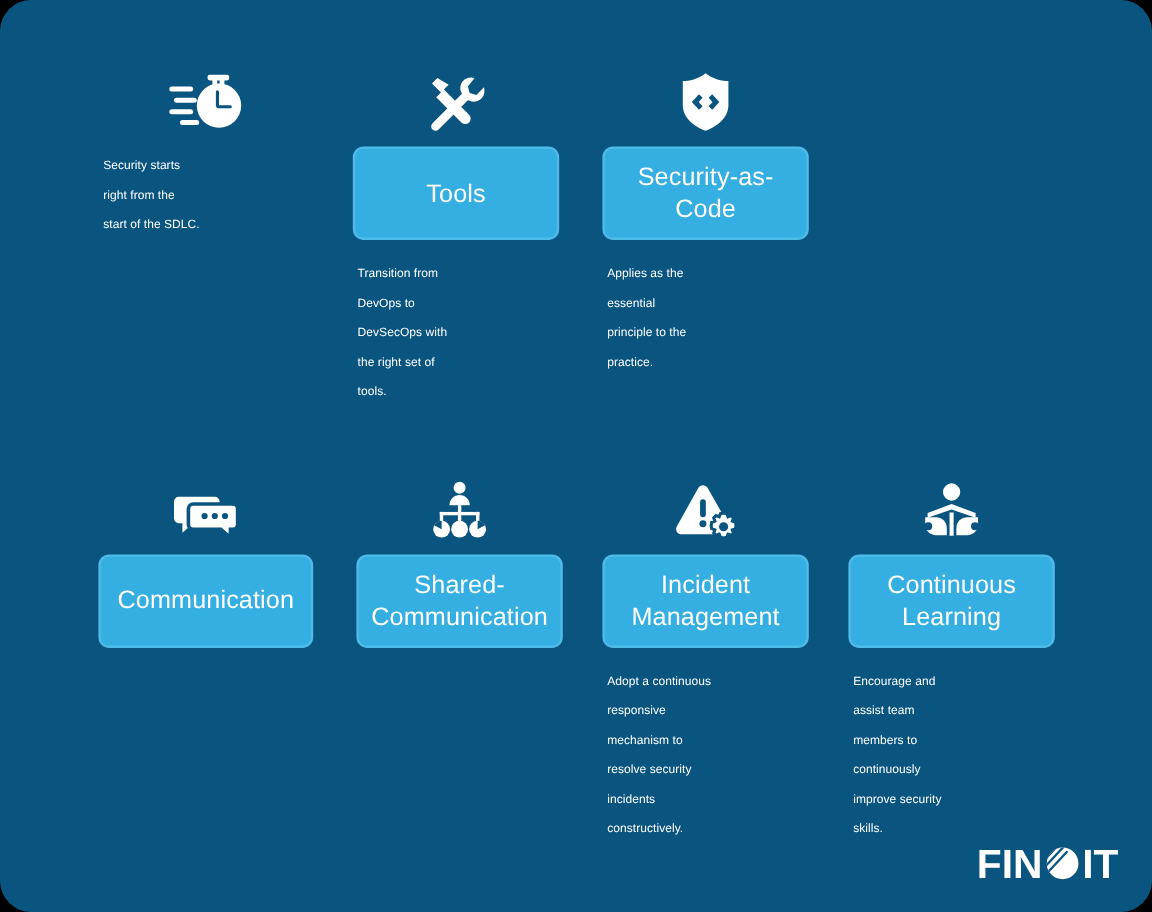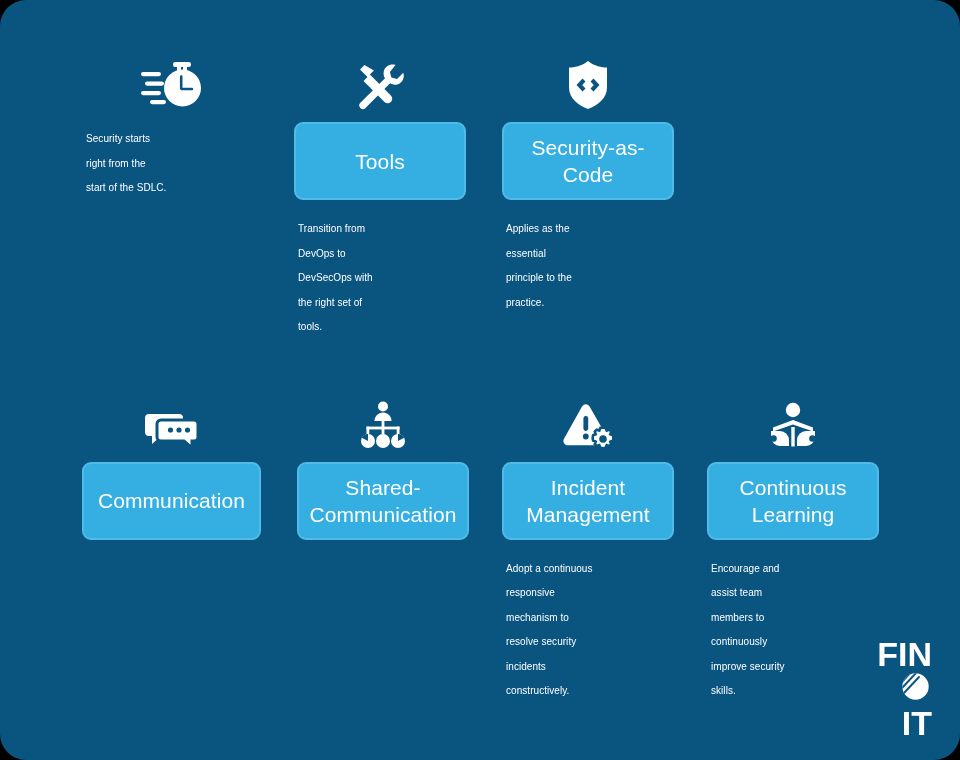--- a/index.html
+++ b/index.html
@@ -82,22 +82,21 @@
     white-space: pre-line;
     letter-spacing: 0.05px;
   }
 
   
   #logo {
     position: absolute;
     right: 28px;
     bottom: 20px;
     display: flex;
-    align-items: flex-end;
-    flex-direction: column;
+    align-items: flex-start;
   }
   #logo .logo-text {
     color: #ffffff;
     font-size: 34px;
     font-weight: bold;
     letter-spacing: 0px;
     line-height: 34px;
     font-family: "Liberation Sans", sans-serif;
   }
 </style>

